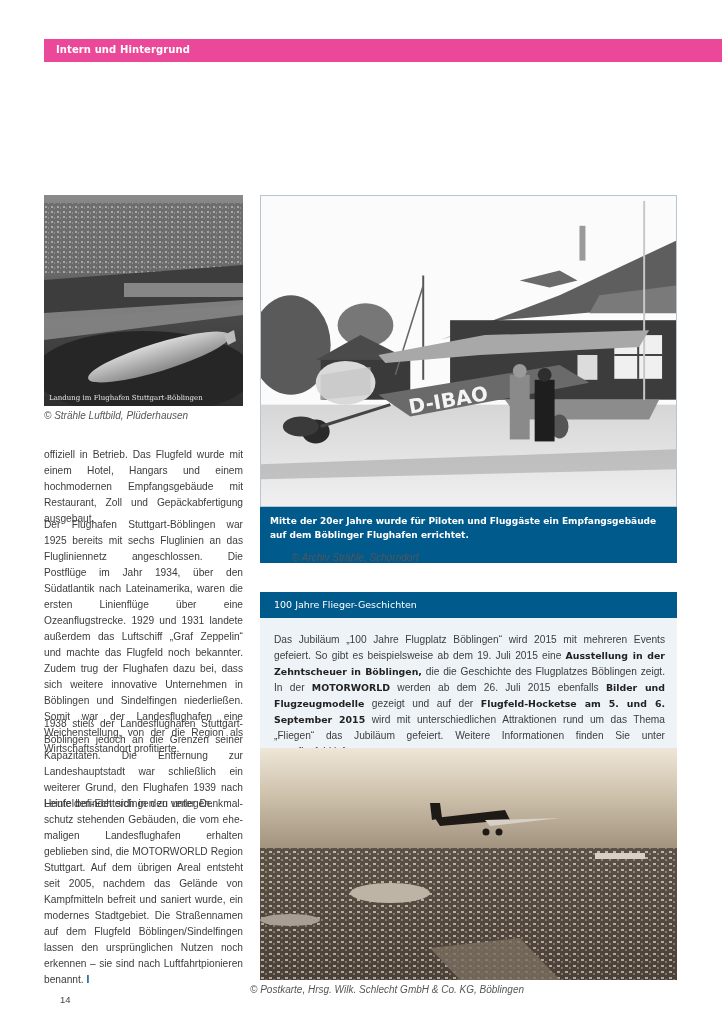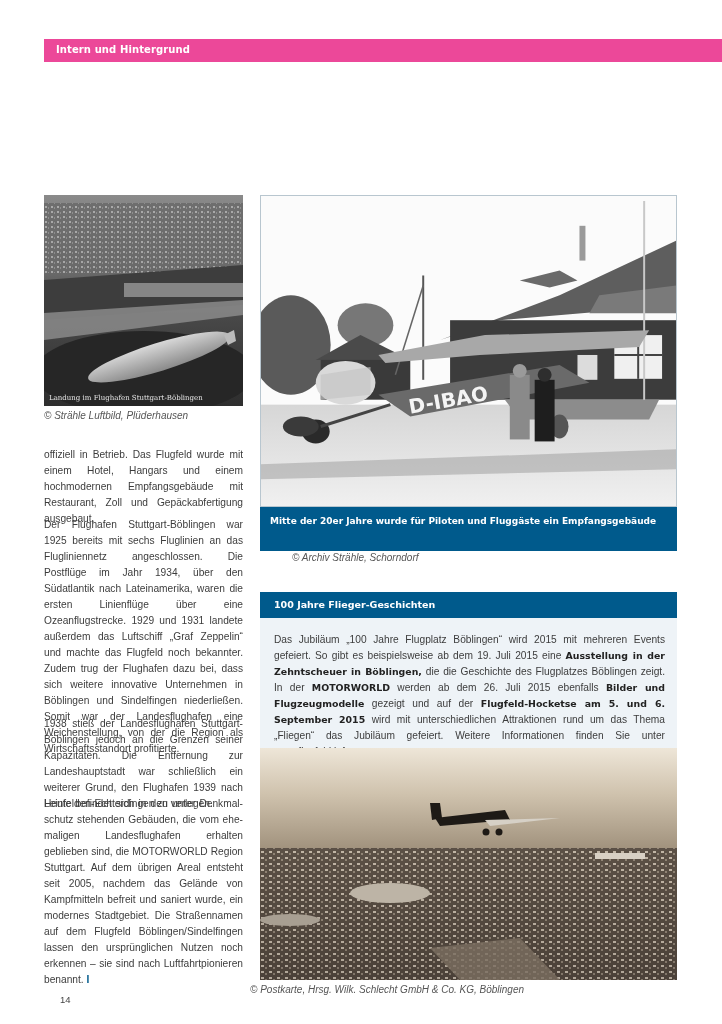--- a/index.html
+++ b/index.html
@@ -26,21 +26,21 @@
 
     .credit {
       position: absolute; font-family: "Liberation Sans", sans-serif; font-style: italic;
       font-size: 10px; color: #555555; white-space: nowrap;
     }
     #credit-zeppelin { left: 44px; top: 410px; }
     #credit-biplane { left: 260px; top: 552px; margin-left: 32px; }
     #credit-aerial { left: 250px; top: 984px; }
 
     .caption-box {
-      position: absolute; left: 260px; top: 507px; width: 417px; height: 44px;
+      position: absolute; left: 260px; top: 507px; width: 417px; height: 56px;
       background: #005a8c; color: #ffffff; padding: 7px 10px;
       font-family: "DejaVu Sans", sans-serif; font-weight: bold; font-size: 9px; line-height: 14px;
     }
 
     .body-text {
       position: absolute; left: 44px; width: 199px;
       font-family: "Liberation Sans", sans-serif; font-size: 10.2px; line-height: 16px;
       color: #3c3c3c; text-align: justify; hyphens: manual;
     }
     #para-1 { top: 447px; }
@@ -48,21 +48,21 @@
     #para-3 { top: 716px; }
     #para-4 { top: 796px; }
     .end-mark { color: #005a8c; font-weight: bold; }
 
     .info-header {
       position: absolute; left: 260px; top: 592px; width: 417px; height: 26px;
       background: #005a8c;
     }
     .info-header span {
       position: absolute; left: 14px; top: 7px;
-      font-family: "DejaVu Sans", sans-serif; font-weight: bold; font-size: 9.5px; color: #ffffff; text-align: center;
+      font-family: "DejaVu Sans", sans-serif; font-weight: normal; font-size: 9.5px; color: #ffffff; text-align: center;
     }
     .info-box {
       position: absolute; left: 260px; top: 618px; width: 417px; height: 130px;
       background: #eef3f7; padding: 14px 12px 0 14px;
       font-family: "Liberation Sans", sans-serif; font-size: 10.2px; line-height: 16px;
       color: #3c3c3c; text-align: justify;
     }
     .info-box b { color: #222222; font-family: "DejaVu Sans", sans-serif; font-size: 9.4px; }
 
     .page-number {
@@ -155,20 +155,21 @@
     <text x="148" y="212" font-family="DejaVu Sans, sans-serif" font-weight="bold" font-size="20" fill="#f4f4f4" transform="rotate(-10 190 205)">D-IBAO</text>
 
     <rect x="250" y="180" width="20" height="65" fill="#8a8a8a"></rect>
     <circle cx="260" cy="176" r="7" fill="#9a9a9a"></circle>
     <rect x="275" y="185" width="20" height="62" fill="#1e1e1e"></rect>
     <circle cx="285" cy="180" r="7" fill="#2e2e2e"></circle>
   </svg>
 </div>
 <div class="caption-box">
   <div>Mitte der 20er Jahre wurde für Piloten und Fluggäste ein Empfangsgebäude</div>
+  <div>auf dem Böblinger Flughafen errichtet.</div>
 </div>
 <div class="credit" id="credit-biplane">© Archiv Strähle, Schorndorf</div>
 
 <p class="body-text" id="para-1">offiziell in Betrieb. Das Flugfeld wurde mit ei­nem Hotel, Hangars und einem hochmoder­nen Empfangsgebäude mit Restaurant, Zoll und Gepäckabfertigung ausgebaut.</p>
 <p class="body-text" id="para-2">Der Flughafen Stuttgart-Böblingen war 1925 bereits mit sechs Fluglinien an das Flugli­niennetz angeschlossen. Die Postflüge im Jahr 1934, über den Südatlantik nach Lateiname­rika, waren die ersten Linienflüge über eine Ozeanflugstrecke. 1929 und 1931 landete außerdem das Luftschiff „Graf Zeppelin“ und machte das Flugfeld noch bekannter. Zudem trug der Flughafen dazu bei, dass sich weite­re innovative Unternehmen in Böblingen und Sindelfingen niederließen. Somit war der Lan­desflughafen eine Weichenstellung, von der die Region als Wirtschaftsstandort profitierte.</p>
 <p class="body-text" id="para-3">1938 stieß der Landesflughafen Stuttgart-Böblingen jedoch an die Grenzen seiner Kapa­zitäten. Die Entfernung zur Landeshauptstadt war schließlich ein weiterer Grund, den Flug­hafen 1939 nach Leinfelden-Echterdingen zu verlegen.</p>
 <p class="body-text" id="para-4"><span>Heute befindet sich in den unter Denkmal­schutz stehenden Gebäuden, die vom ehe­maligen Landesflughafen erhalten geblieben sind, die MOTORWORLD Region Stuttgart. Auf dem übrigen Areal entsteht seit 2005, nach­dem das Gelände von Kampfmitteln befreit und saniert wurde, ein modernes Stadtgebiet. Die Straßennamen auf dem Flugfeld Böblin­gen/Sindelfingen lassen den ursprünglichen Nutzen noch erkennen – sie sind nach Luft­fahrtpionieren benannt.</span> <span class="end-mark">I</span></p>
 
 <div class="info-header">
   <span>100 Jahre Flieger-Geschichten</span>

